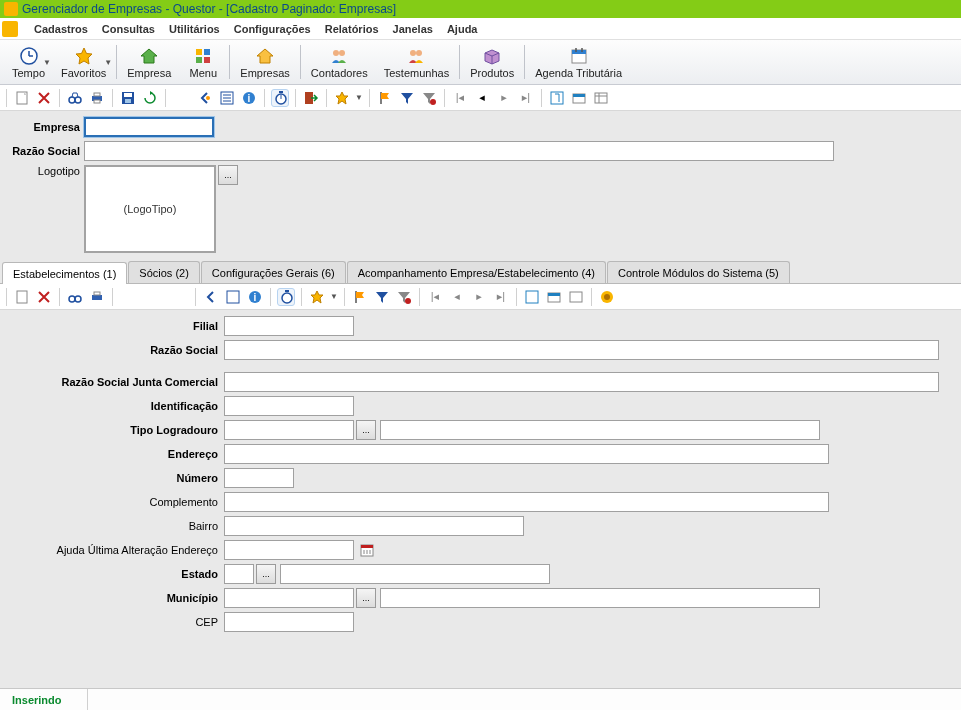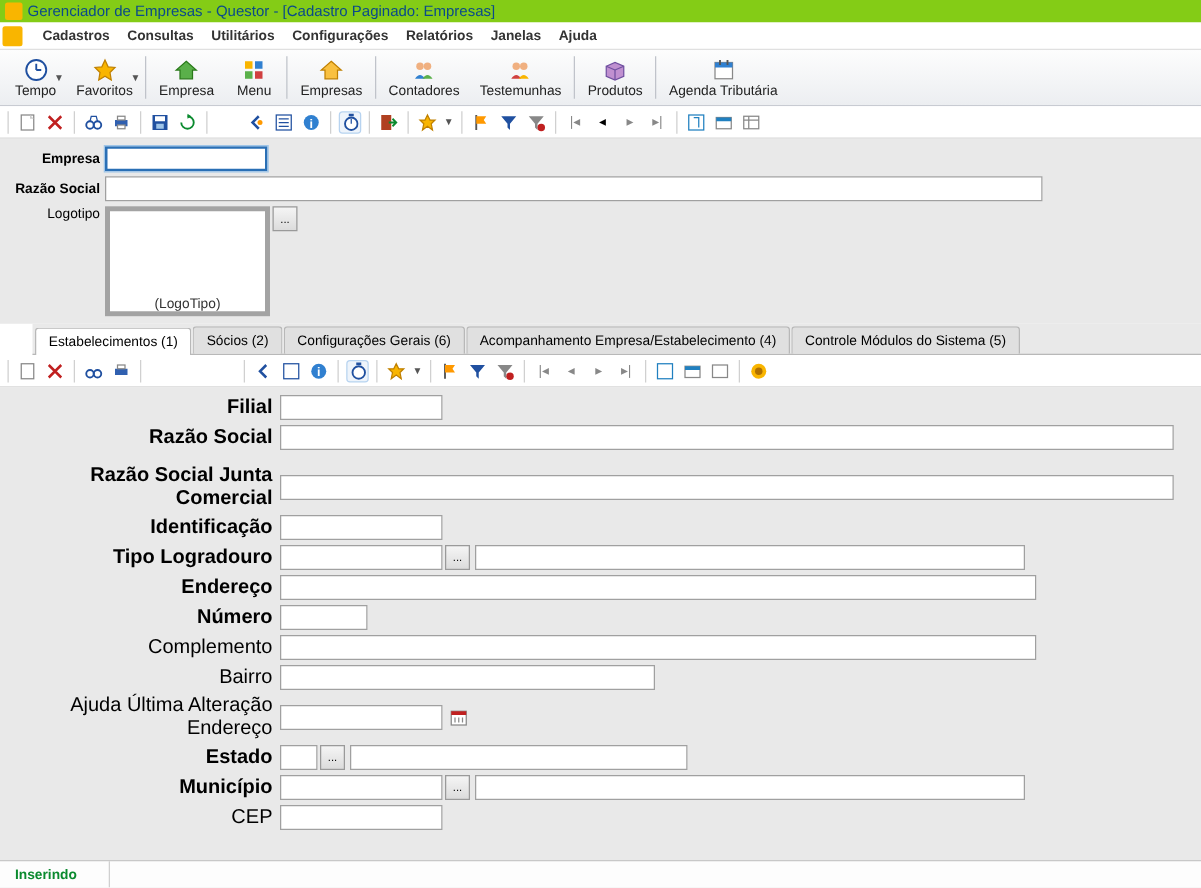--- a/index.html
+++ b/index.html
@@ -137,34 +137,33 @@
   font-size: 9px;
   display: inline-flex;
   align-items: center;
   justify-content: center;
   margin-left: 2px;
   cursor: default;
 }
 .logo-box {
   width: 132px; height: 88px;
   background: #fff;
-  border: 4px solid #a3a3a3;
-  display: flex;
-  align-items: flex-end;
+  border: 2px solid #a3a3a3;
+  display: flex;
+  align-items: center;
   justify-content: center;
   font-size: 11px;
   color: #333;
 }
 .tab-strip {
   display: flex;
   align-items: flex-end;
   background: #e9e9e9;
   padding: 2px 2px 0 2px;
   border-bottom: 1px solid #b8b8b8;
-  margin-left: 26px;
 }
 .tab {
   padding: 5px 10px 4px 10px;
   border: 1px solid #b8b8b8;
   border-bottom: none;
   background: #e0e0e0;
   margin-right: 1px;
   font-size: 11px;
   border-radius: 3px 3px 0 0;
   cursor: default;
@@ -191,21 +190,21 @@
 }
 .drow {
   display: flex;
   align-items: center;
   margin-bottom: 4px;
 }
 .drow .dlabel {
   width: 218px;
   text-align: right;
   padding-right: 6px;
-  font-size: 16px;
+  font-size: 11px;
 }
 .drow .dlabel.bold { font-weight: bold; }
 .section-header {
   color: #1b6fb8;
   font-size: 11px;
   margin: 6px 0 6px 4px;
 }
 .section-header .link { color: #1b6fb8; text-decoration: underline; }
 .statusbar {
   height: 22px;

